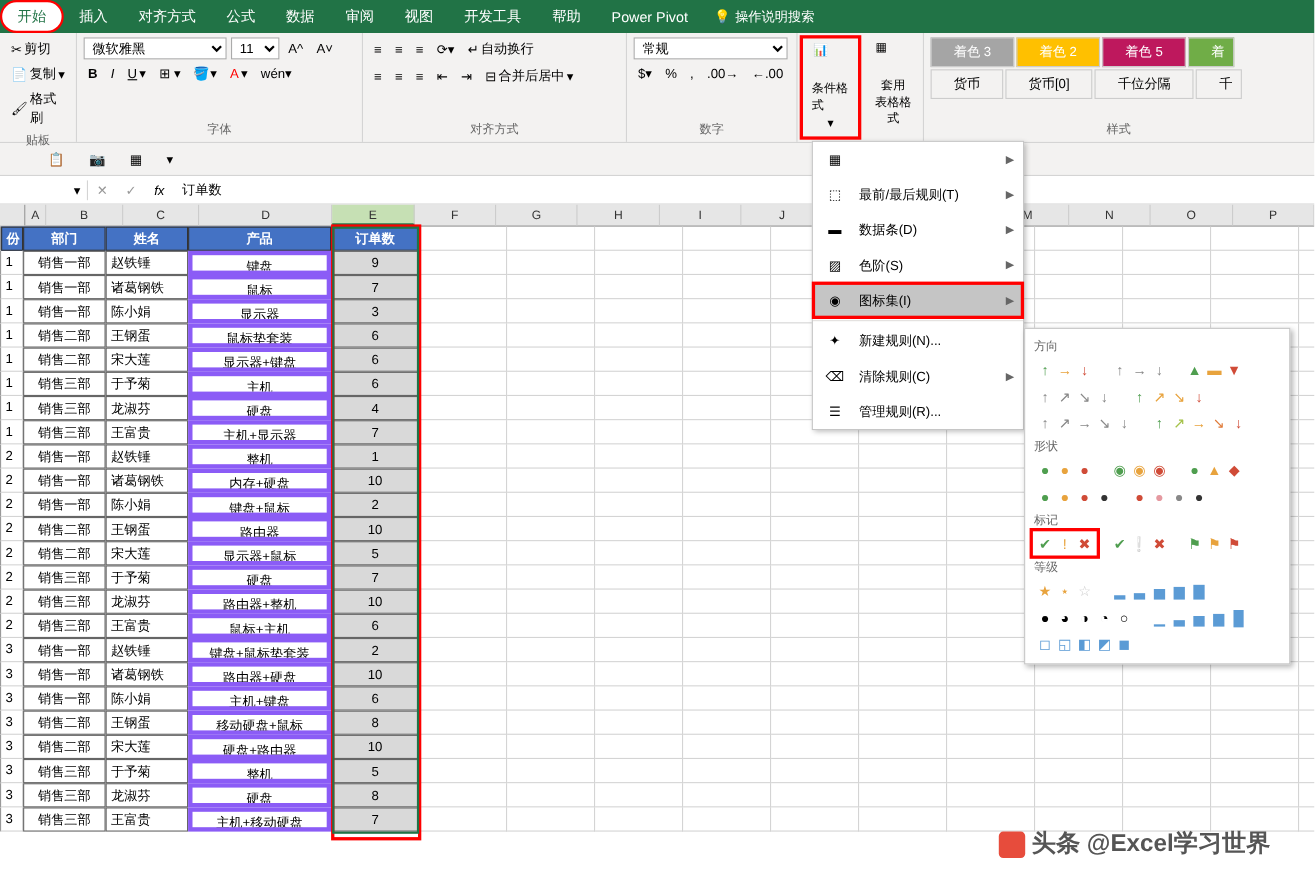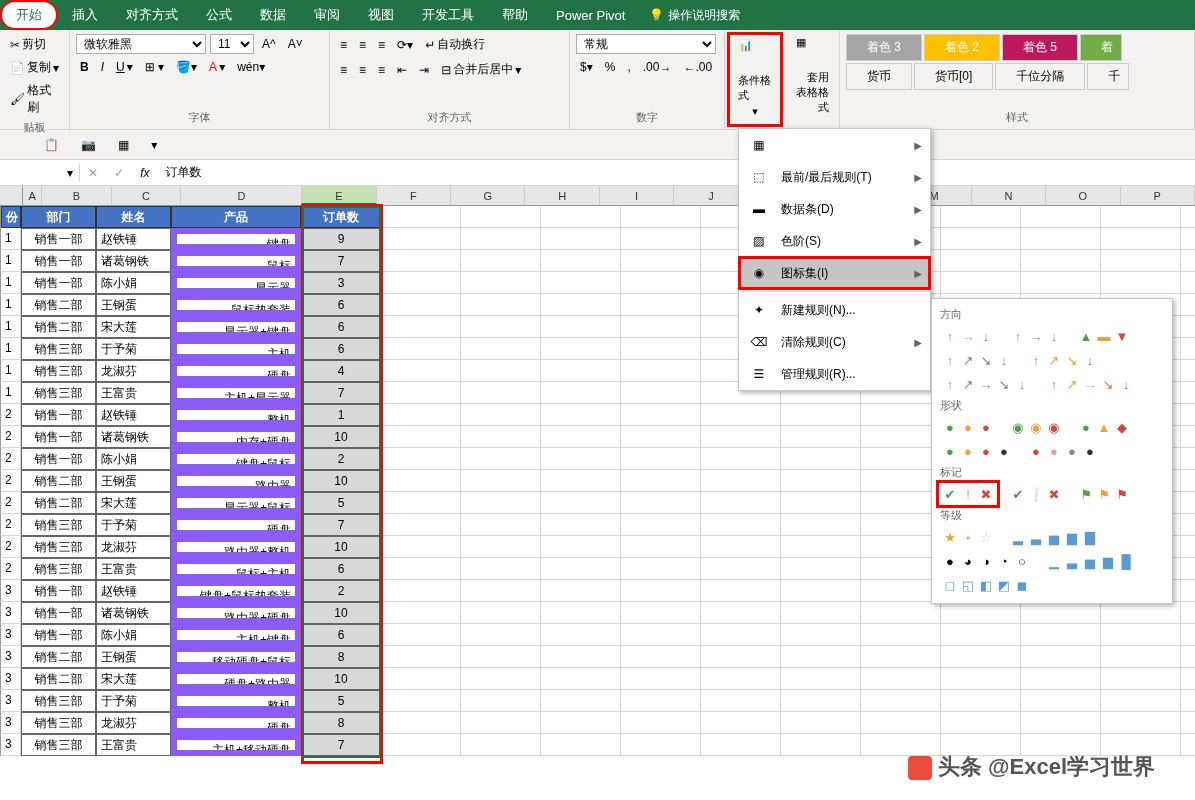--- a/index.html
+++ b/index.html
@@ -39,21 +39,21 @@
 .col-h.sel { background: #c6e0b4; border-bottom: 2px solid #217346; }
 .grid-body { display: flex; }
 .row-headers { width: 25px; }
 .row-h { height: 22px; border-bottom: 1px solid #ccc; border-right: 1px solid #999; text-align: center; font-size: 11px; background: #e6e6e6; line-height: 22px; }
 .cells { position: relative; }
 .data-row { display: flex; height: 22px; }
 .cell { border-right: 1px solid #d4d4d4; border-bottom: 1px solid #d4d4d4; padding: 0 4px; font-size: 12px; line-height: 21px; overflow: hidden; white-space: nowrap; }
 .hdr-cell { background: #4472c4; color: #fff; font-weight: bold; text-align: center; border: 1px solid #333; }
 .data-cell-b { text-align: center; border: 1px solid #666; }
 .data-cell-c { text-align: left; border: 1px solid #666; padding-left: 4px; }
-.data-cell-d { text-align: right; border: 6px solid #8b5cf6; }
+.data-cell-d { text-align: center; border: 4px solid #8b5cf6; }
 .data-cell-e { text-align: center; background: #d9d9d9; border: 1px solid #666; }
 .col-e-outline { position: absolute; border: 3px solid red; pointer-events: none; }
 .sel-outline { position: absolute; border: 2px solid #217346; pointer-events: none; }
 
 
 .cf-menu { position: absolute; top: 128px; left: 738px; width: 193px; background: #fff; border: 1px solid #c6c6c6; box-shadow: 2px 2px 5px rgba(0,0,0,0.3); z-index: 10; }
 .cf-item { display: flex; align-items: center; padding: 6px 8px; gap: 10px; cursor: pointer; }
 .cf-item:hover, .cf-item.hover { background: #c5c5c5; }
 .cf-item.hover.boxed { outline: 3px solid red; outline-offset: -2px; }
 .cf-arrow { margin-left: auto; color: #666; font-size: 10px; }
@@ -181,21 +181,21 @@
 
   <div class="ribbon-group" style="width:115px;padding:2px">
     <div class="group-content">
       <div class="big-btn highlighted">
         <span class="icon-large">📊</span>
         <span>条件格式</span>
           <span>▾</span>
       </div>
       <div class="big-btn">
         <span class="icon-large">▦</span>
-        <span style="white-space:pre-line;text-align:right">套用
+        <span style="white-space:pre-line;text-align:center">套用
 表格格式</span>
       </div>
     </div>
   </div>
 
   <div class="ribbon-group" style="flex:1">
     <div class="group-content" style="flex-direction:column;gap:2px">
       <div class="style-gallery">
         <div class="style-cell" style="background:#a5a5a5;color:#fff">着色 3</div>
         <div class="style-cell" style="background:#ffc000;color:#fff">着色 2</div>

